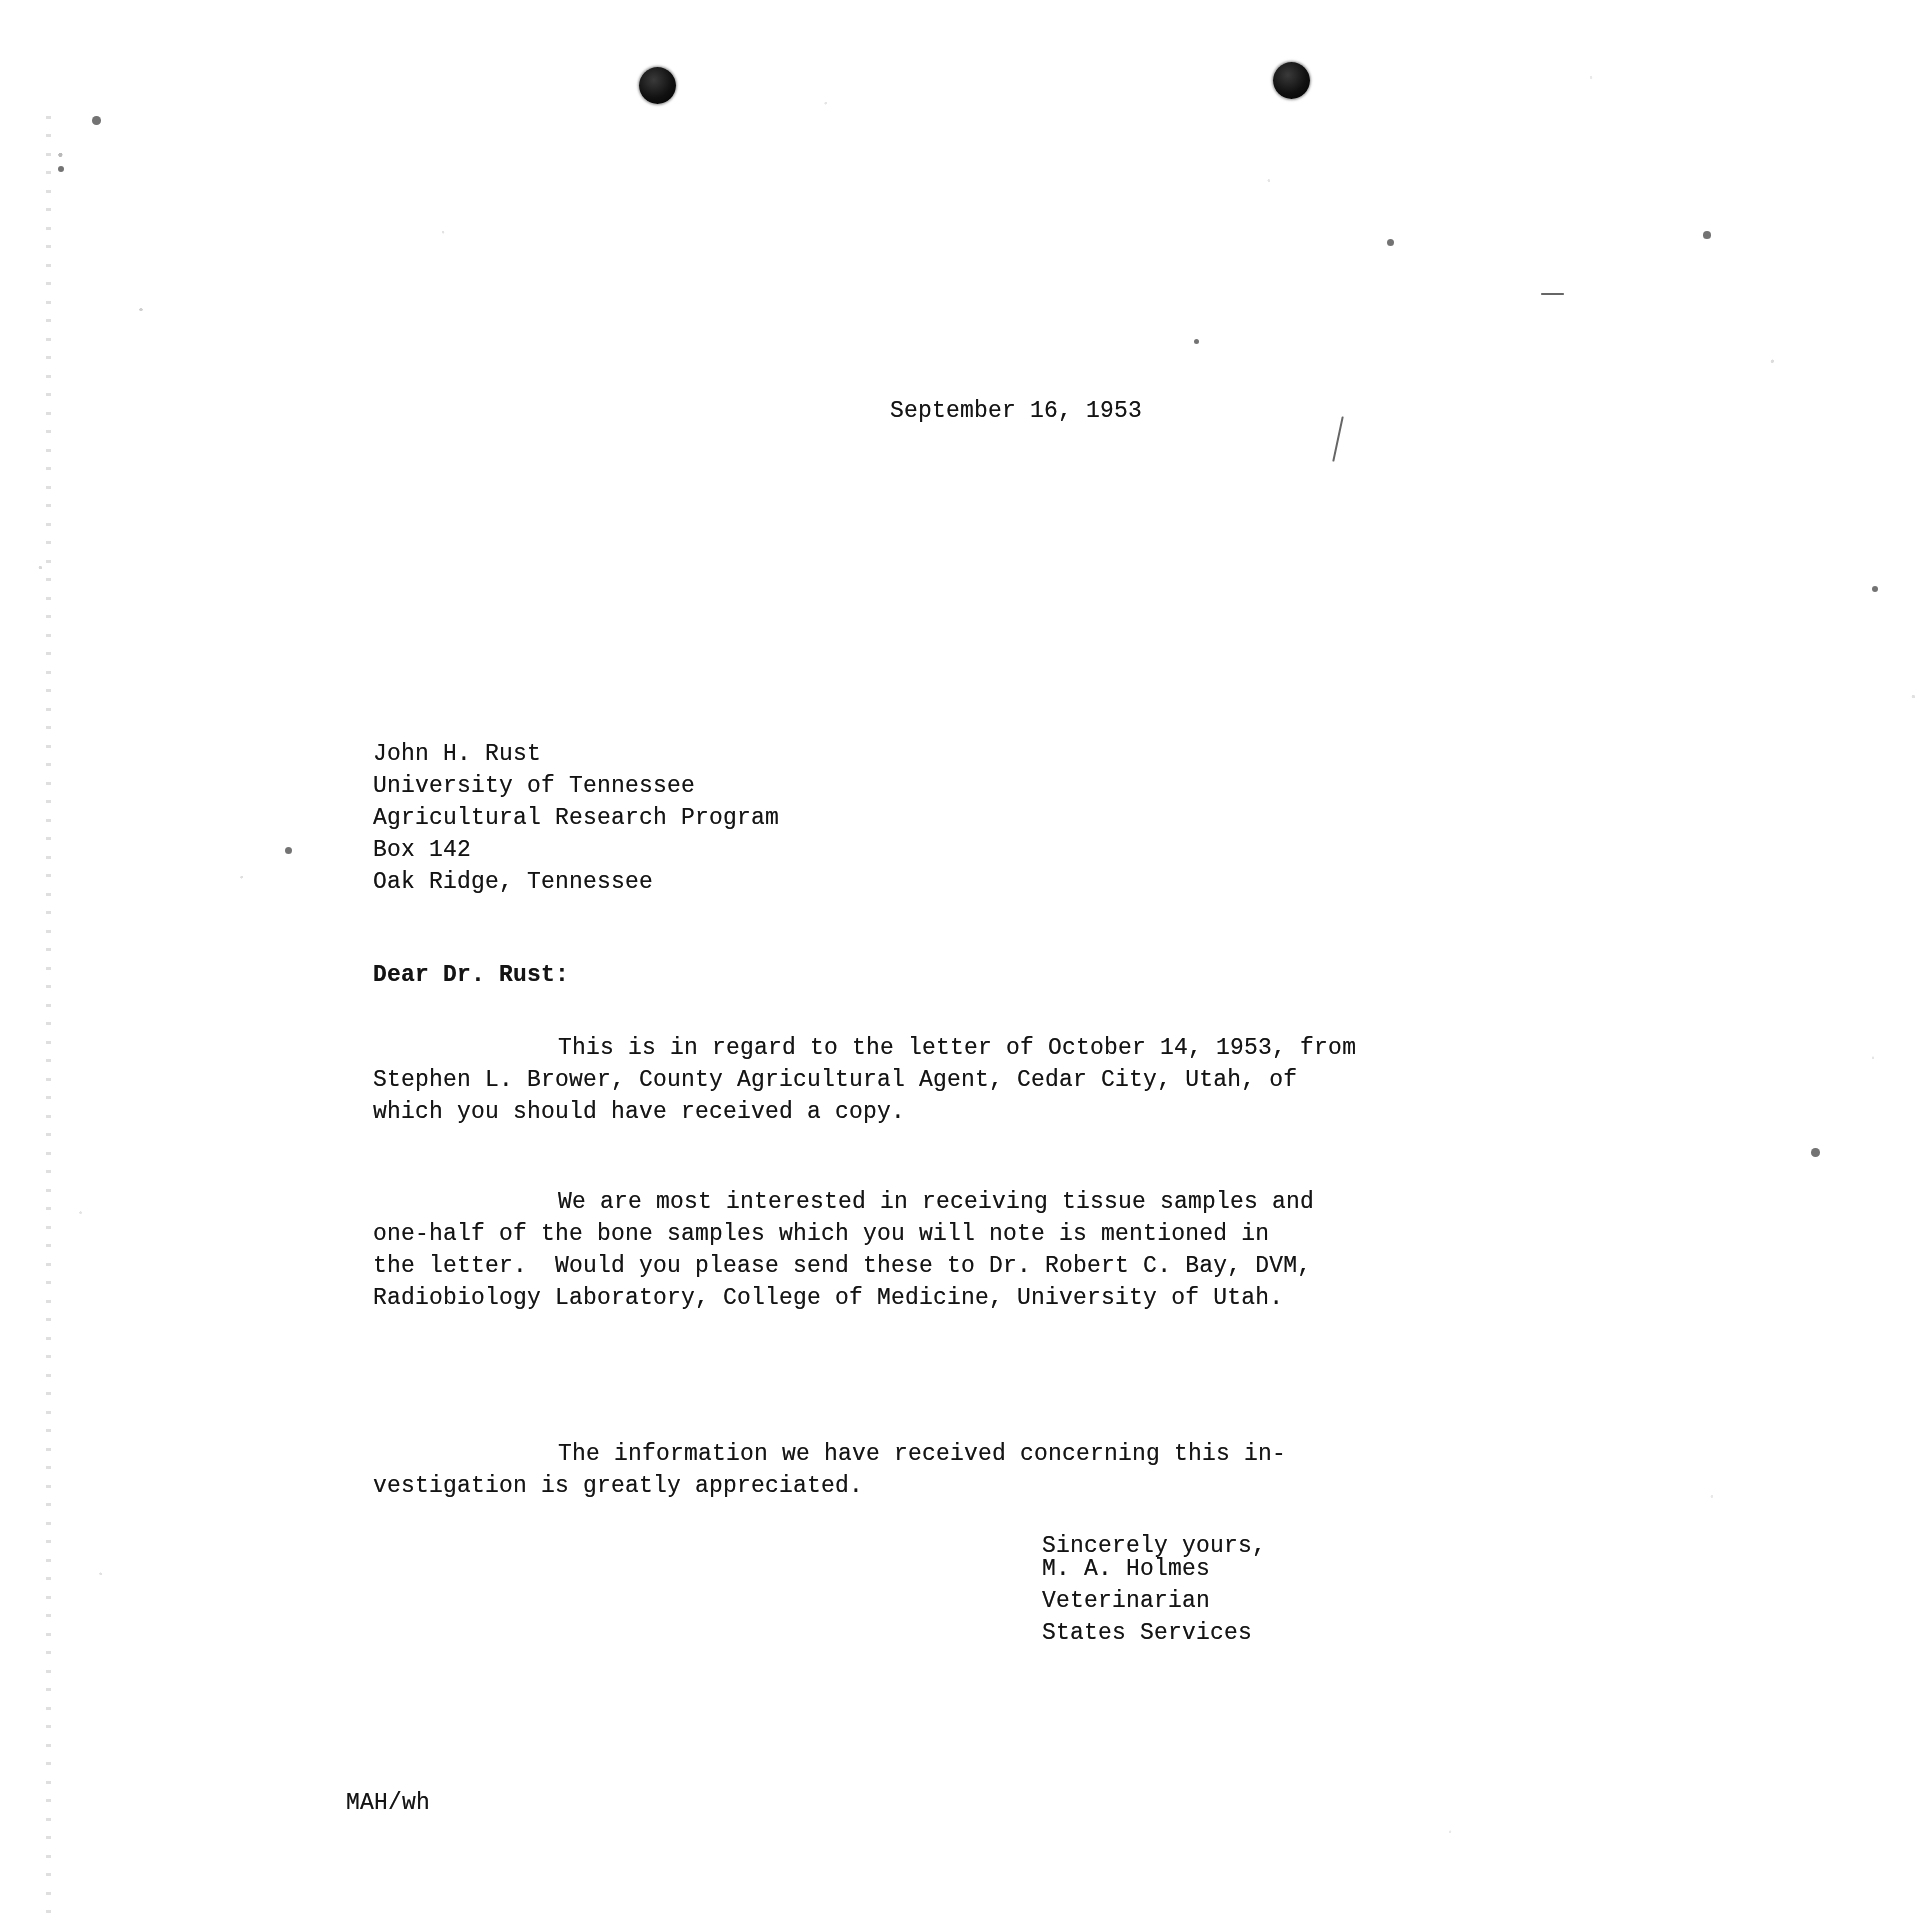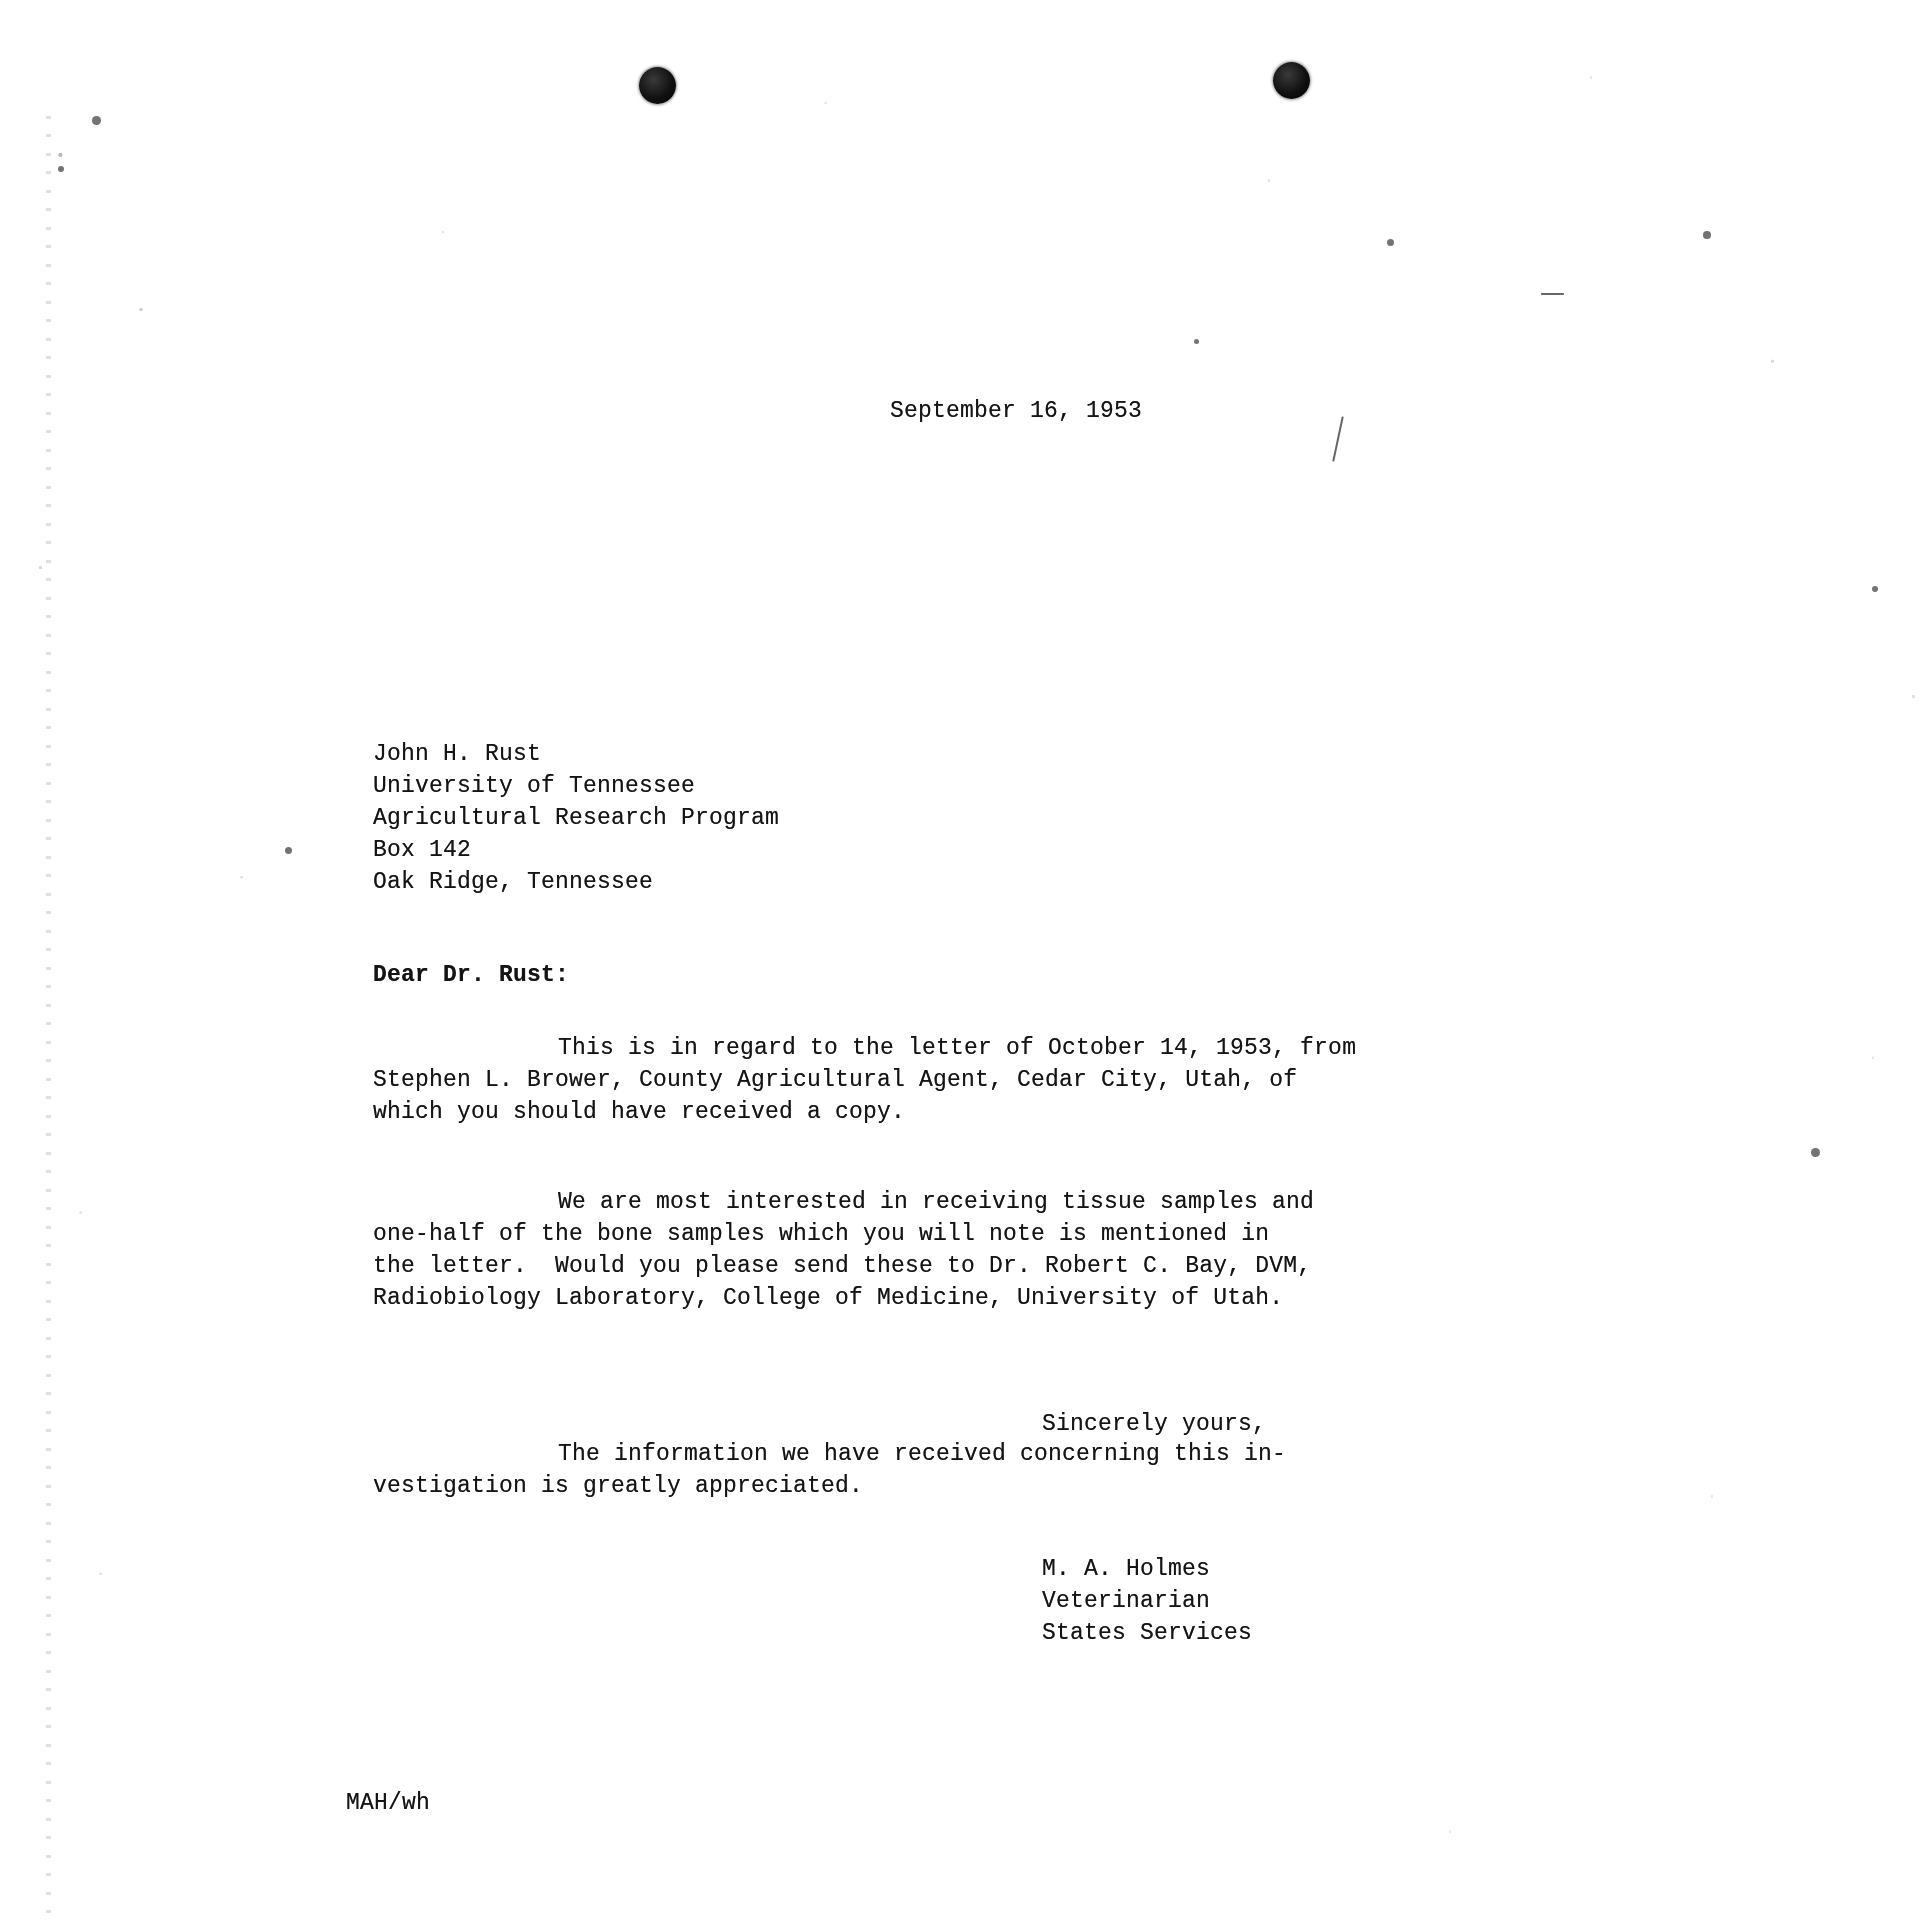--- a/index.html
+++ b/index.html
@@ -88,21 +88,21 @@
     color: #141414;
     text-shadow: 0 0 0.5px rgba(0,0,0,0.55);
   }
 
   .date      { left: 890px; top: 395px; }
   .addr      { left: 373px;  top: 738px; }
   .salut     { left: 373px;  top: 959px; font-weight: bold; }
   .para      { left: 373px;  top: 1032px; }
   .para2     { left: 373px;  top: 1186px; }
   .para3     { left: 373px;  top: 1438px; }
-  .closing   { left: 1042px; top: 1408px; }
+  .closing   { left: 1042px; top: 1530px; }
   .signature { left: 1042px; top: 1553px; }
   .initials  { left: 346px;  top: 1787px; }
 
   .indent { display: inline-block; width: 185px; }
 
   .stray {
     position: absolute;
     background: rgba(0,0,0,0.55);
     border-radius: 50%;
   }

